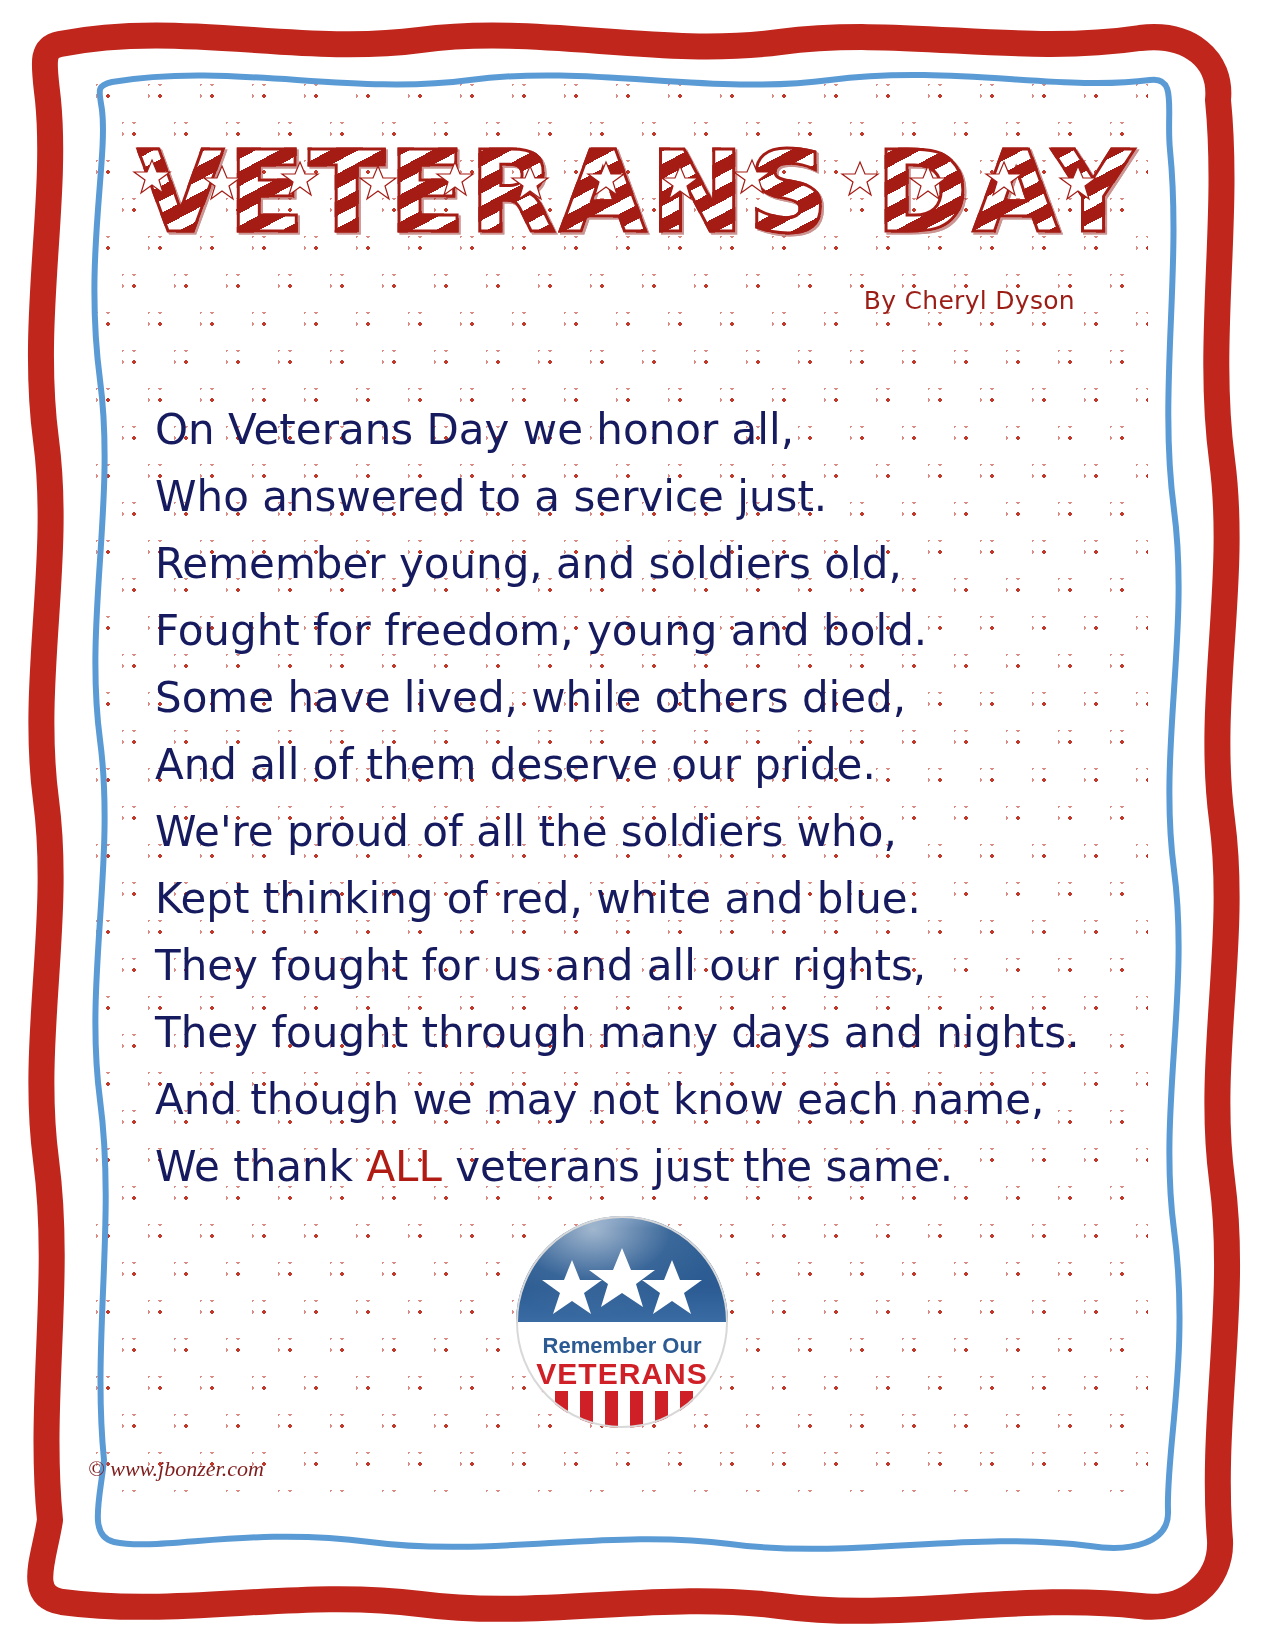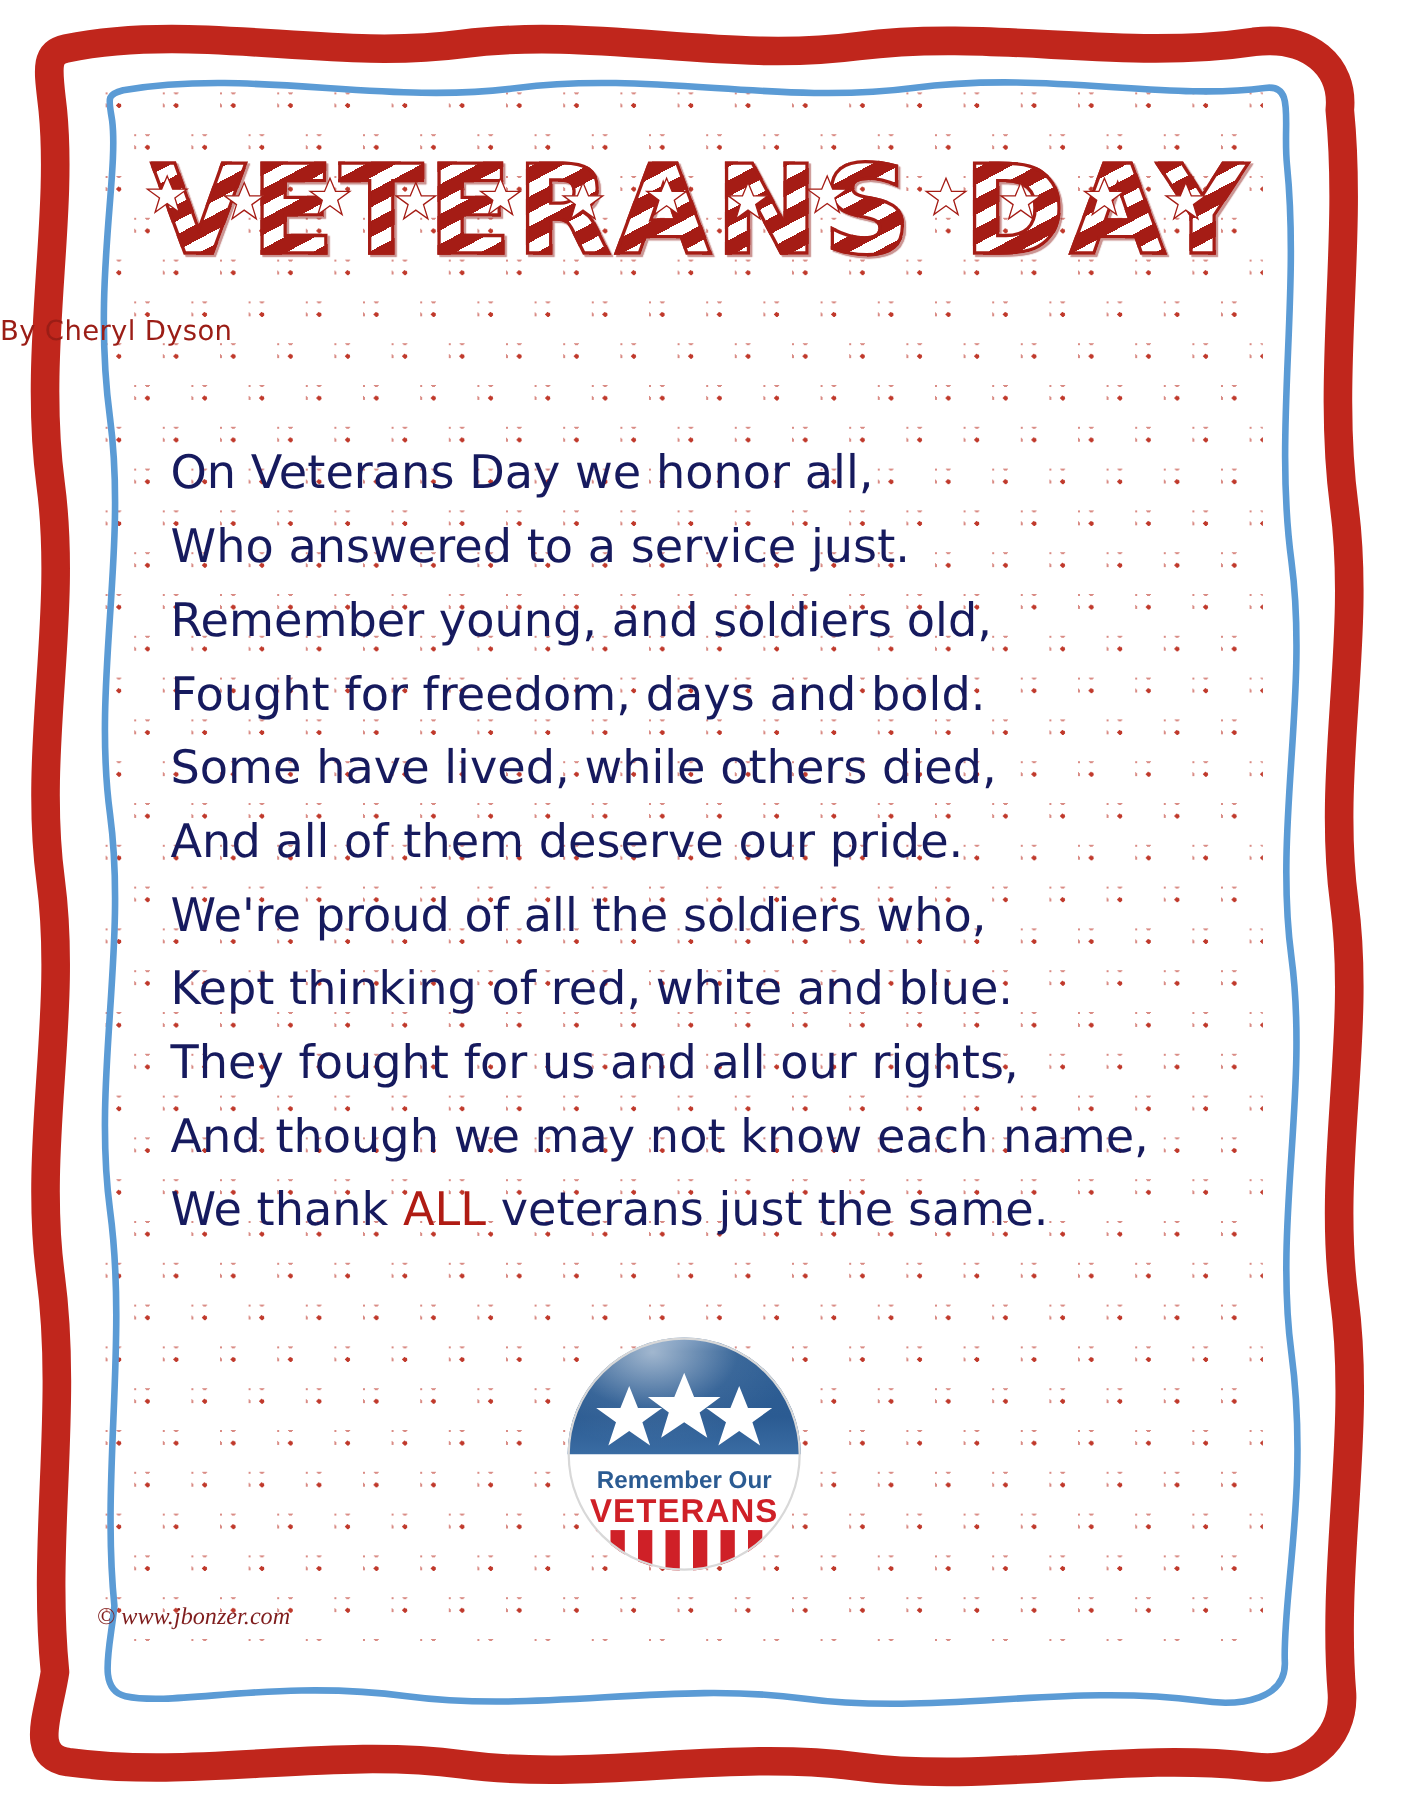--- a/index.html
+++ b/index.html
@@ -66,21 +66,21 @@
     -webkit-text-stroke:3px #a51c15;
     paint-order:stroke fill;
     filter:drop-shadow(2px 2px 0 rgba(140,20,15,.45));
   }
   #title-stars{
     position:absolute;left:0;top:0;width:1275px;height:120px;pointer-events:none;
   }
 
   
   #byline{
-    position:absolute;left:0;top:286px;width:1075px;text-align:left;
+    position:absolute;left:0;top:286px;width:1075px;text-align:right;
     font-family:"DejaVu Sans", sans-serif;
     font-size:25px;color:#9b1d16;letter-spacing:.3px;
   }
 
   
   #poem{
     position:absolute;left:155px;top:396px;width:990px;
     font-family:"DejaVu Sans", sans-serif;
     font-size:42px;
     line-height:67px;
@@ -175,26 +175,27 @@
         </g>
       </svg>
     </div>
 
     <div id="byline">By Cheryl Dyson</div>
 
     <div id="poem">
       <span class="line">On Veterans Day we honor all,</span>
       <span class="line">Who answered to a service just.</span>
       <span class="line">Remember young, and soldiers old,</span>
-      <span class="line">Fought for freedom, days and bold.</span>
+      <span class="line">Fought for freedom, young and bold.</span>
       <span class="line">Some have lived, while others died,</span>
       <span class="line">And all of them deserve our pride.</span>
       <span class="line">We're proud of all the soldiers who,</span>
       <span class="line">Kept thinking of red, white and blue.</span>
       <span class="line">They fought for us and all our rights,</span>
+      <span class="line">They fought through many days and nights.</span>
       <span class="line">And though we may not know each name,</span>
       <span class="line"><span>We thank </span><span class="hl">ALL</span><span> veterans just the same.</span></span>
     </div>
 
     <svg id="badge" viewBox="0 0 216 216">
       <defs>
         <clipPath id="circ">
             <circle cx="108" cy="108" r="106"></circle>
           </clipPath>
         <linearGradient id="domeGrad" x1="0" y1="0" x2="0" y2="1">

